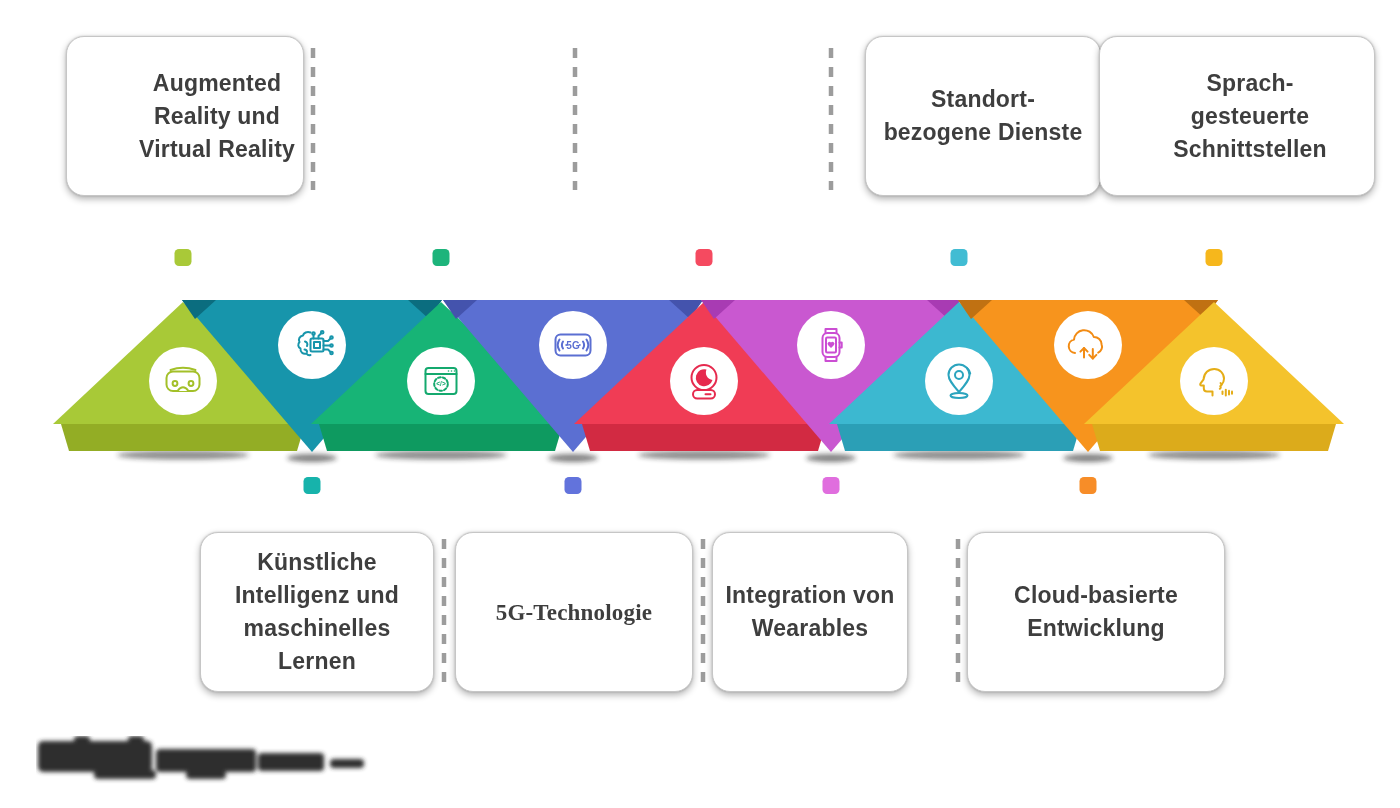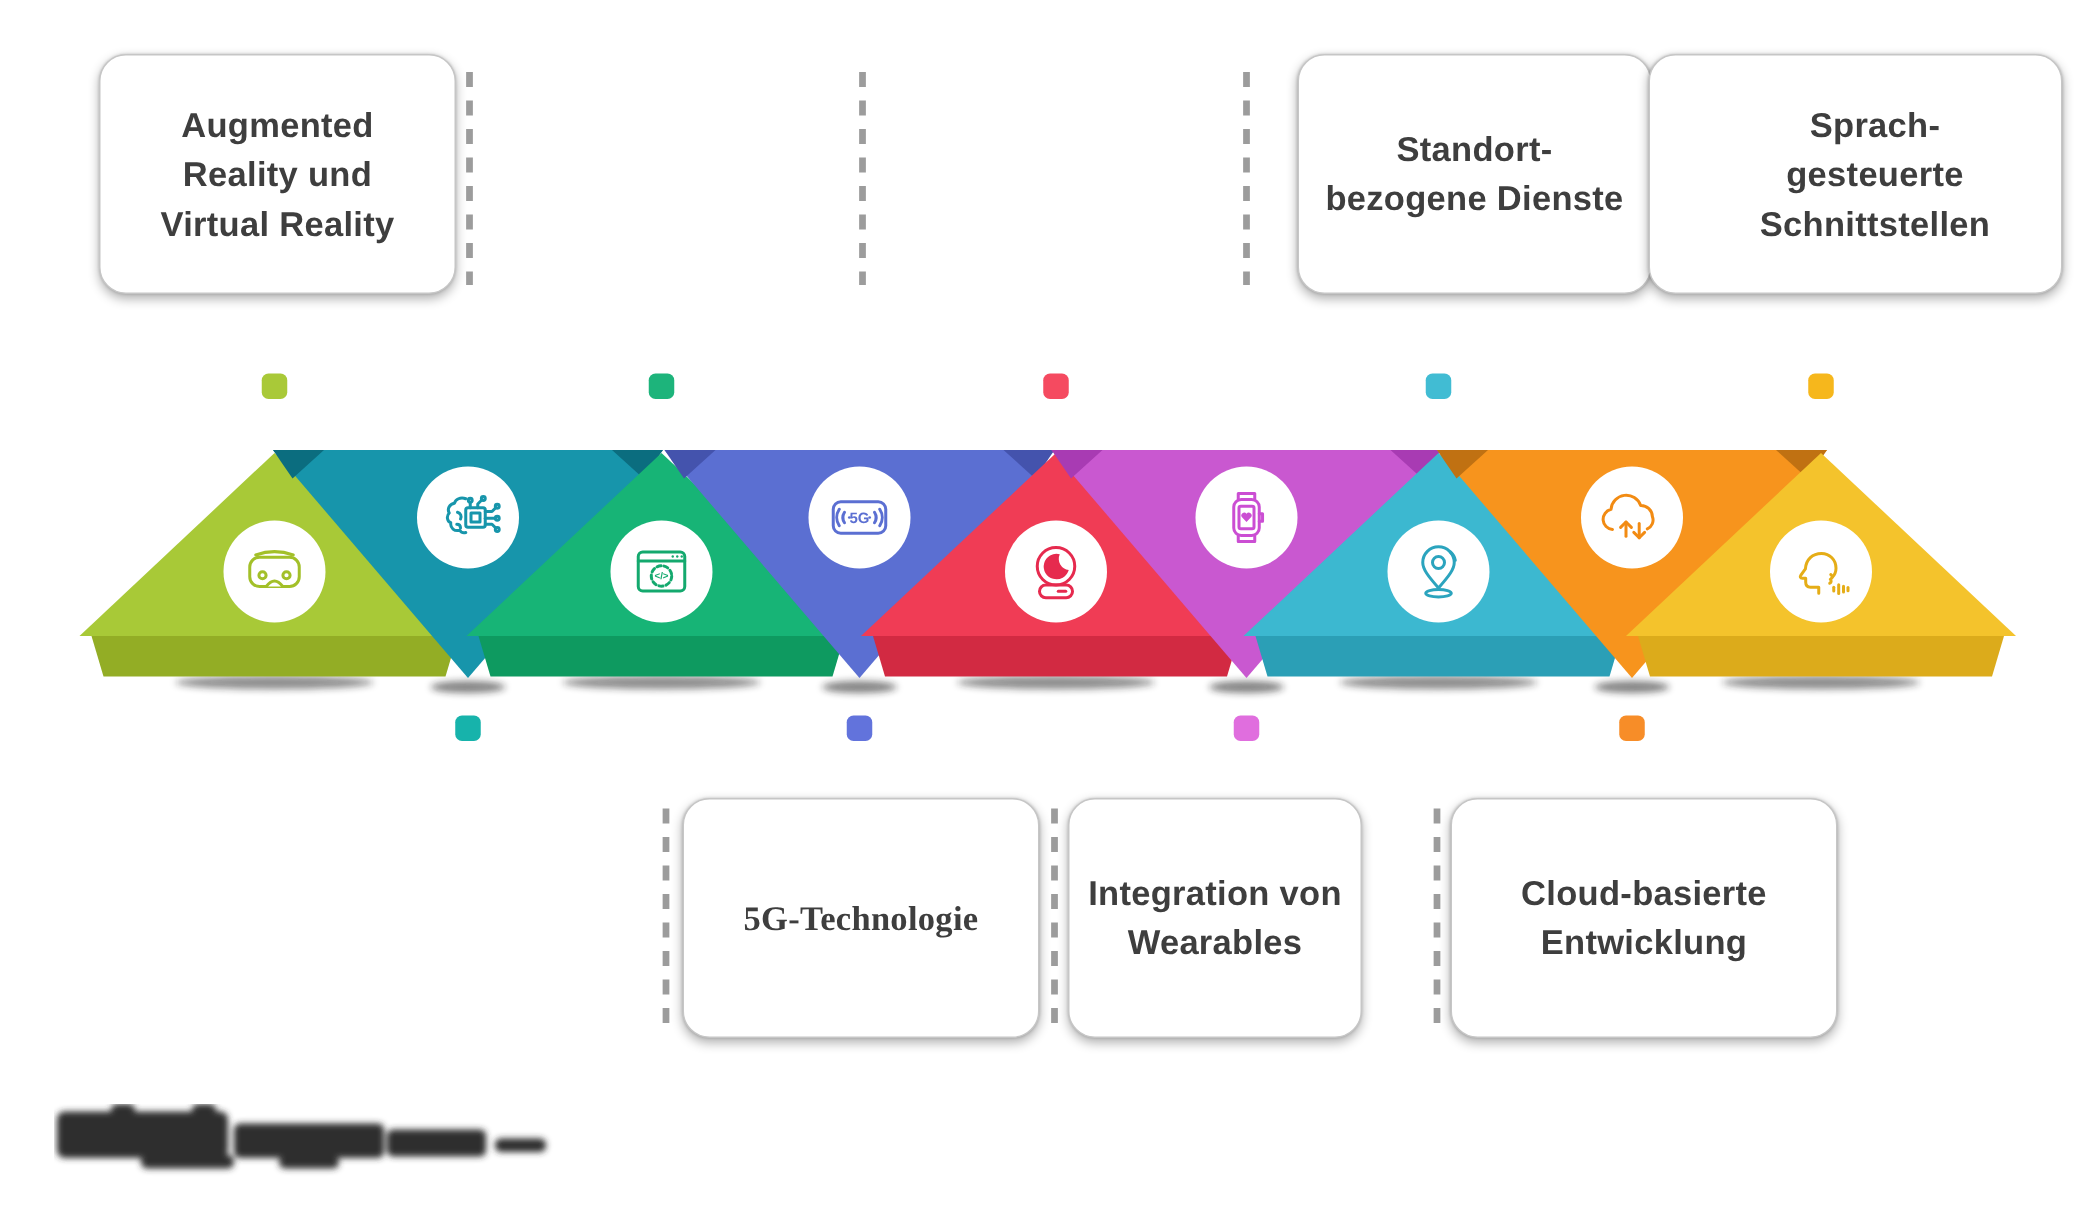--- a/index.html
+++ b/index.html
@@ -173,29 +173,33 @@
       <rect x="1205.5" y="249" width="17" height="17" rx="4.5" fill="#f6b71c"></rect>
       <line x1="313" y1="48" x2="313" y2="190" stroke="#9c9c9c" stroke-width="4.5" stroke-dasharray="10 9"></line>
       <line x1="575" y1="48" x2="575" y2="190" stroke="#9c9c9c" stroke-width="4.5" stroke-dasharray="10 9"></line>
       <line x1="831" y1="48" x2="831" y2="190" stroke="#9c9c9c" stroke-width="4.5" stroke-dasharray="10 9"></line>
       <line x1="1088" y1="48" x2="1088" y2="190" stroke="#9c9c9c" stroke-width="4.5" stroke-dasharray="10 9"></line>
       <line x1="444" y1="539" x2="444" y2="684" stroke="#9c9c9c" stroke-width="4.5" stroke-dasharray="10 9"></line>
       <line x1="703" y1="539" x2="703" y2="684" stroke="#9c9c9c" stroke-width="4.5" stroke-dasharray="10 9"></line>
       <line x1="958" y1="539" x2="958" y2="684" stroke="#9c9c9c" stroke-width="4.5" stroke-dasharray="10 9"></line>
     </svg>
 
-  <div class="card top-card" style="left:66px;width:238px;"><span>Augmented
+  <div class="card top-card" style="left:66px;width:238px;justify-content:flex-end;"><span>Augmented
 Reality und
 Virtual Reality</span></div>
   <div class="card top-card" style="left:865px;width:236px;"><span>Standort-
 bezogene Dienste</span></div>
   <div class="card top-card" style="left:1099px;width:276px;padding-left:34px;"><span>Sprach-
 gesteuerte
 Schnittstellen</span></div>
 
+  <div class="card bottom-card" style="left:200px;width:234px;"><span>Künstliche
+Intelligenz und
+maschinelles
+Lernen</span></div>
   <div class="card bottom-card" style="left:455px;width:238px;font-family:Liberation Serif, serif;"><span>5G-Technologie</span></div>
   <div class="card bottom-card" style="left:712px;width:196px;"><span>Integration von
 Wearables</span></div>
   <div class="card bottom-card" style="left:967px;width:258px;"><span>Cloud-basierte
 Entwicklung</span></div>
 
   <svg class="watermark" width="336" height="50" viewBox="0 0 336 50" xmlns="http://www.w3.org/2000/svg">
     <defs>
         <filter id="wmb" x="-20%" y="-20%" width="140%" height="140%">
           <feGaussianBlur stdDeviation="2.1"></feGaussianBlur>

